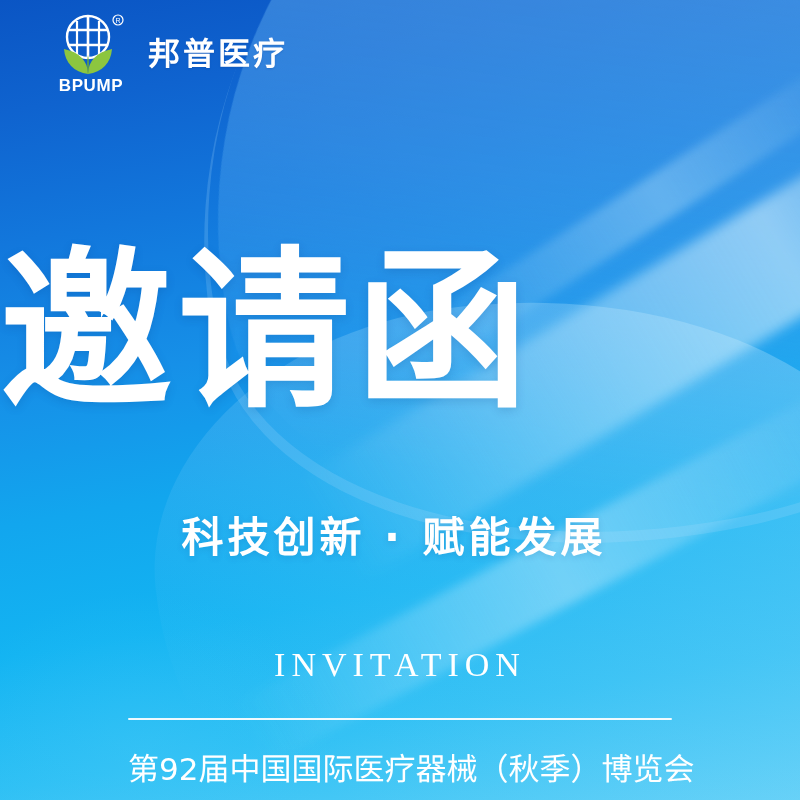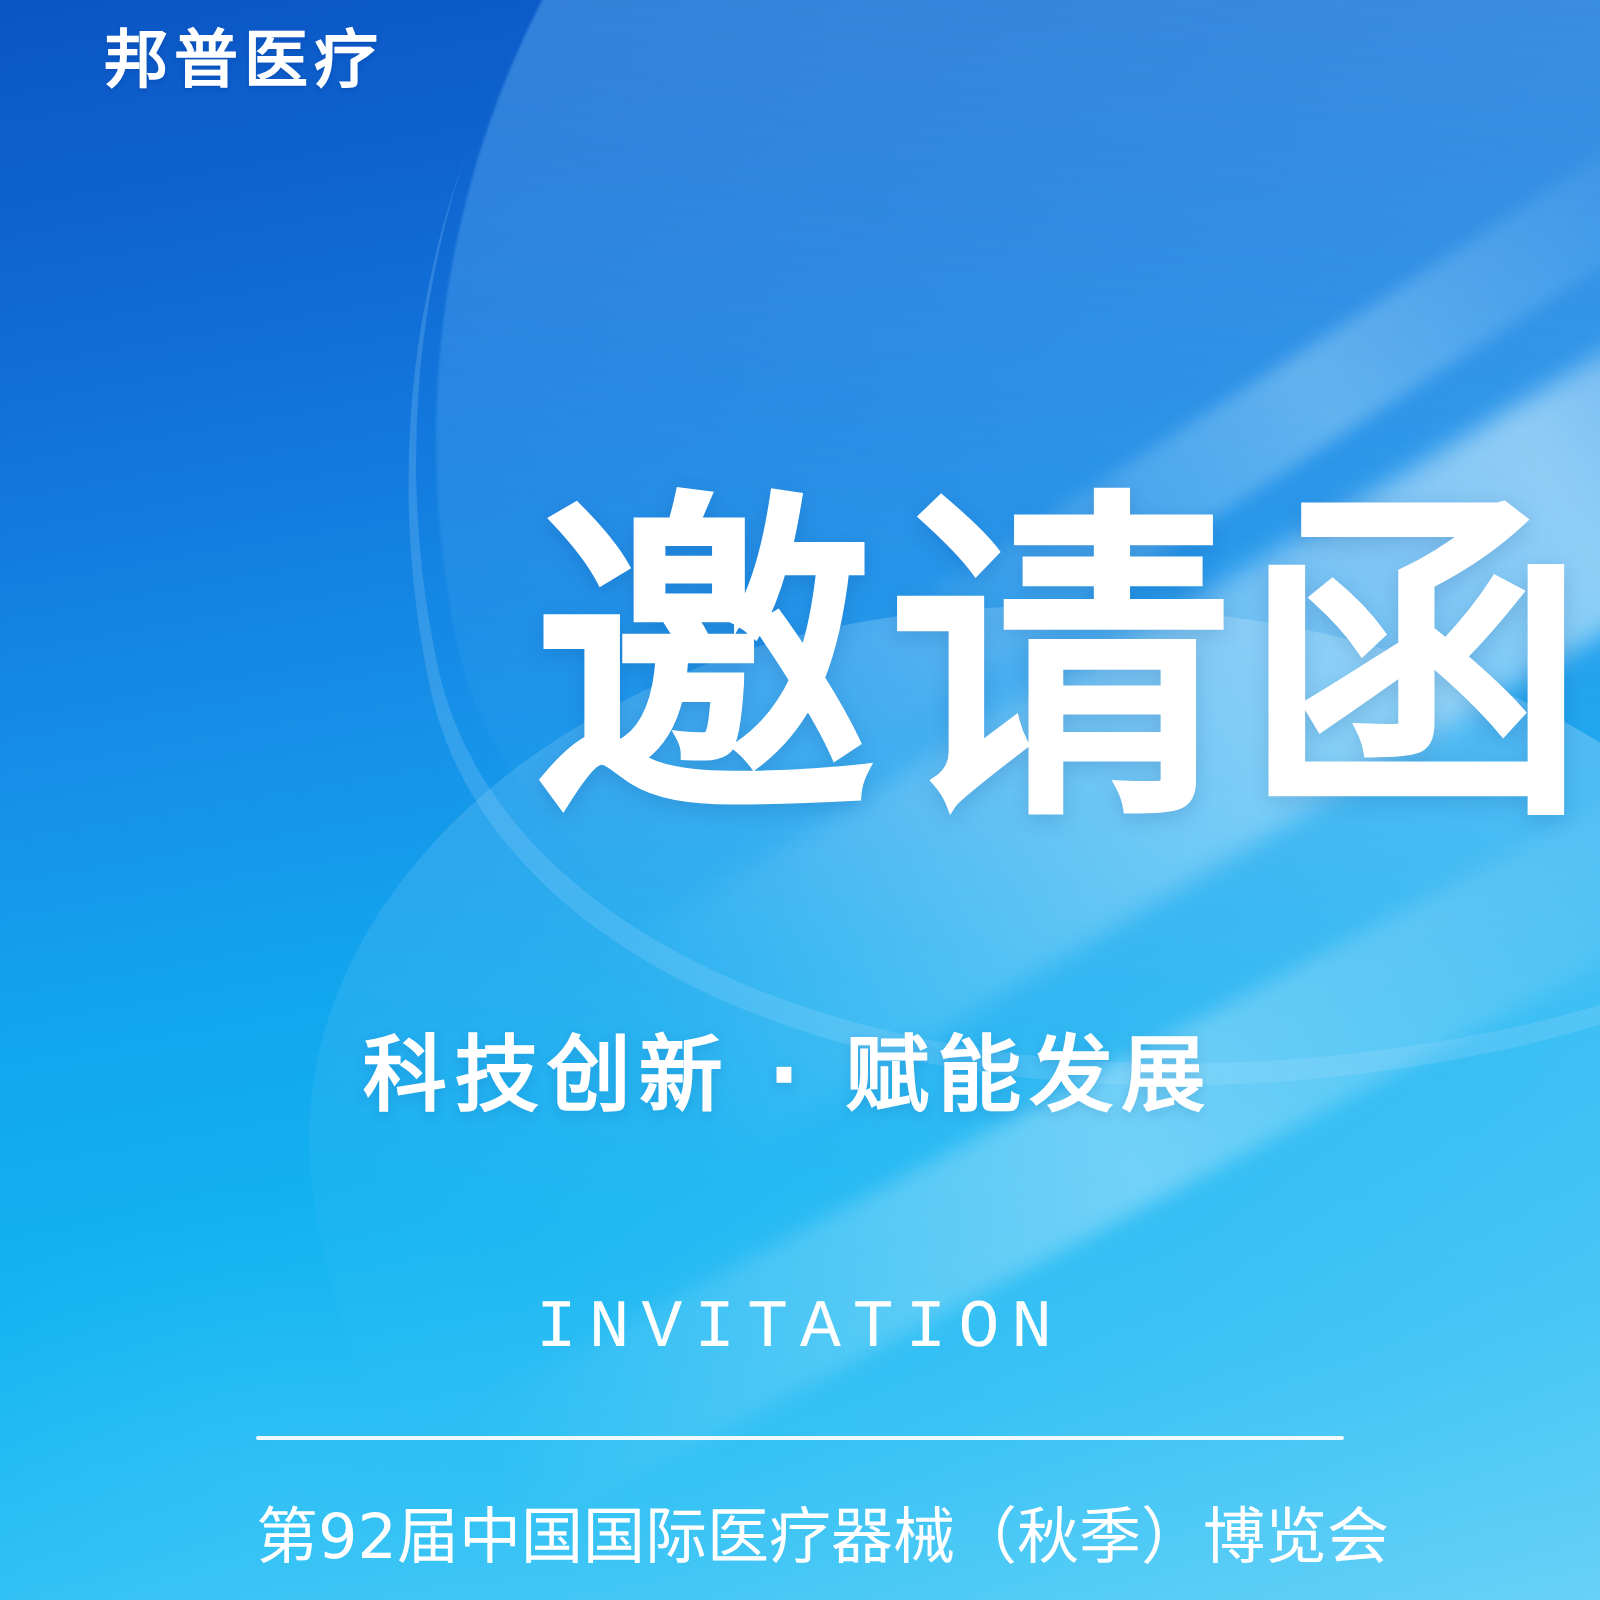--- a/index.html
+++ b/index.html
@@ -159,31 +159,30 @@
     text-shadow: 0 1px 2px rgba(0,40,110,0.18);
     font-family: "DejaVu Sans", "Liberation Sans", sans-serif;
   }
 
   
   .headline {
     position: absolute;
     left: 0;
     right: 0;
     top: 246px;
-    text-align: right;
+    text-align: left;
     z-index: 5;
     color: #ffffff;
     font-size: 172px;
     font-weight: bold;
     line-height: 1;
     letter-spacing: 6px;
     white-space: nowrap;
     text-shadow: 0 3px 10px rgba(0,50,125,0.16);
     font-family: "DejaVu Sans", "Liberation Sans", sans-serif;
-    margin-left: 44px;
   }
 
   
   .subtitle {
     position: absolute;
     left: 0;
     right: 12px;
     top: 513px;
     text-align: center;
     z-index: 5;
@@ -203,21 +202,21 @@
     left: 0;
     right: 0;
     top: 648px;
     text-align: center;
     z-index: 5;
     color: #ffffff;
     font-size: 34px;
     font-weight: normal;
     letter-spacing: 6px;
     line-height: 1;
-    font-family: Liberation Mono, monospace;
+    font-family: Liberation Serif, serif;
   }
 
   
   .footer {
     position: absolute;
     left: 128px;
     right: 128px;
     top: 718px;
     z-index: 5;
   }
@@ -248,20 +247,40 @@
     <div class="sweep-topright"></div>
     <div class="sweep-topright-edge"></div>
     <div class="sweep-right-field"></div>
     <div class="streak-c"></div>
     <div class="streak-a"></div>
     <div class="streak-b"></div>
     <div class="glow-bl"></div>
   </div>
 
   <div class="brand">
+    <div class="logo-mark">
+      <svg width="78" height="62" viewBox="0 0 78 62" aria-hidden="true">
+
+        <circle cx="36" cy="23" r="21" fill="none" stroke="#ffffff" stroke-width="2.4"></circle>
+
+        <path d="M36 3 L36 43" stroke="#ffffff" stroke-width="2.6"></path>
+        <path d="M17 16 L55 16" stroke="#ffffff" stroke-width="2.6"></path>
+        <path d="M17 31 L55 31" stroke="#ffffff" stroke-width="2.6"></path>
+        <path d="M25 7 L25 40" stroke="#ffffff" stroke-width="2.2"></path>
+        <path d="M47 7 L47 40" stroke="#ffffff" stroke-width="2.2"></path>
+
+        <circle cx="66" cy="6" r="5" fill="none" stroke="#ffffff" stroke-width="1.2"></circle>
+        <text x="66" y="9.4" font-size="7" fill="#ffffff" text-anchor="middle" font-family="Liberation Sans, sans-serif">R</text>
+
+        <path d="M36 60 C36 47 27 38 12 35 C13 49 22 58 36 60 Z" fill="#8cc63f"></path>
+        <path d="M36 60 C36 47 45 38 60 35 C59 49 50 58 36 60 Z" fill="#8cc63f"></path>
+        <path d="M36 61 C35 52 35 46 36 41 C37 46 37 52 36 61 Z" fill="#6fae2e"></path>
+      </svg>
+      <span class="logo-word">BPUMP</span>
+    </div>
     <div class="brand-cn">邦普医疗</div>
   </div>
 
   <div class="headline">邀请函</div>
 
   <div class="subtitle">科技创新 · 赋能发展</div>
 
   <div class="eng">INVITATION</div>
 
   <div class="footer">

